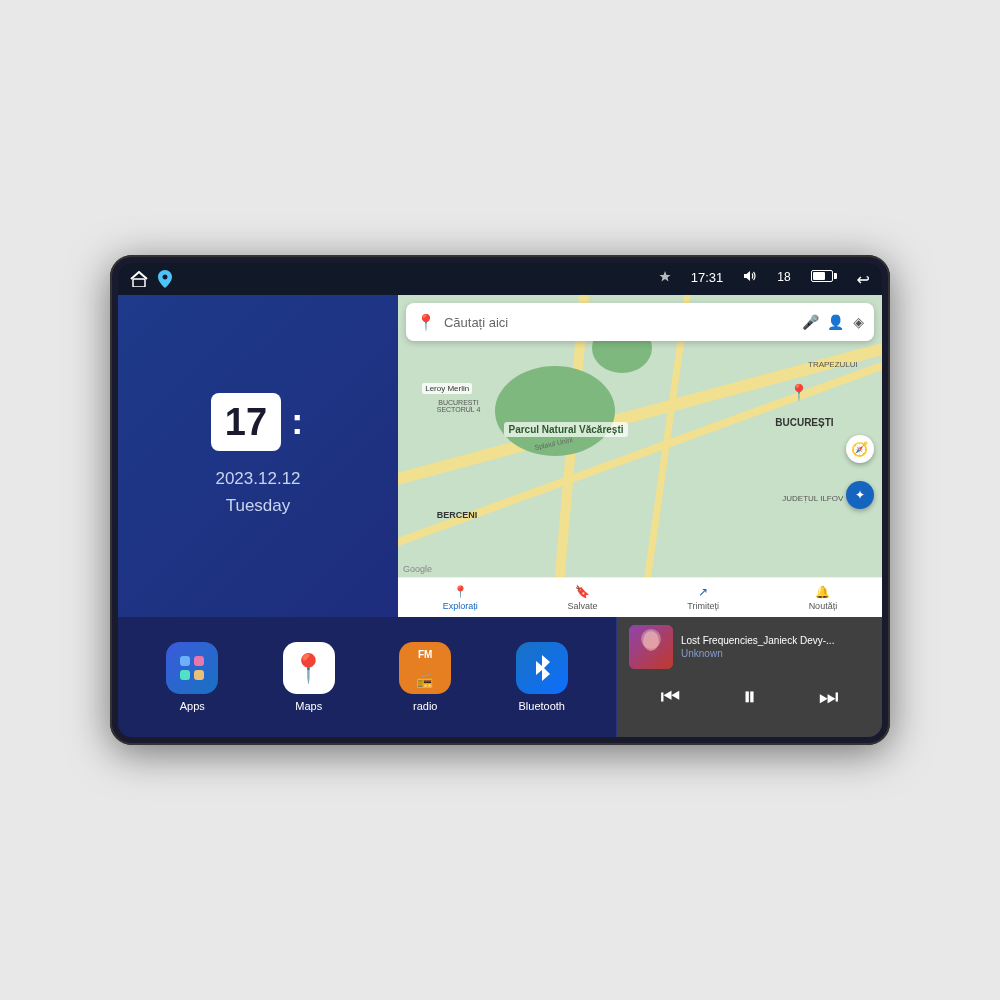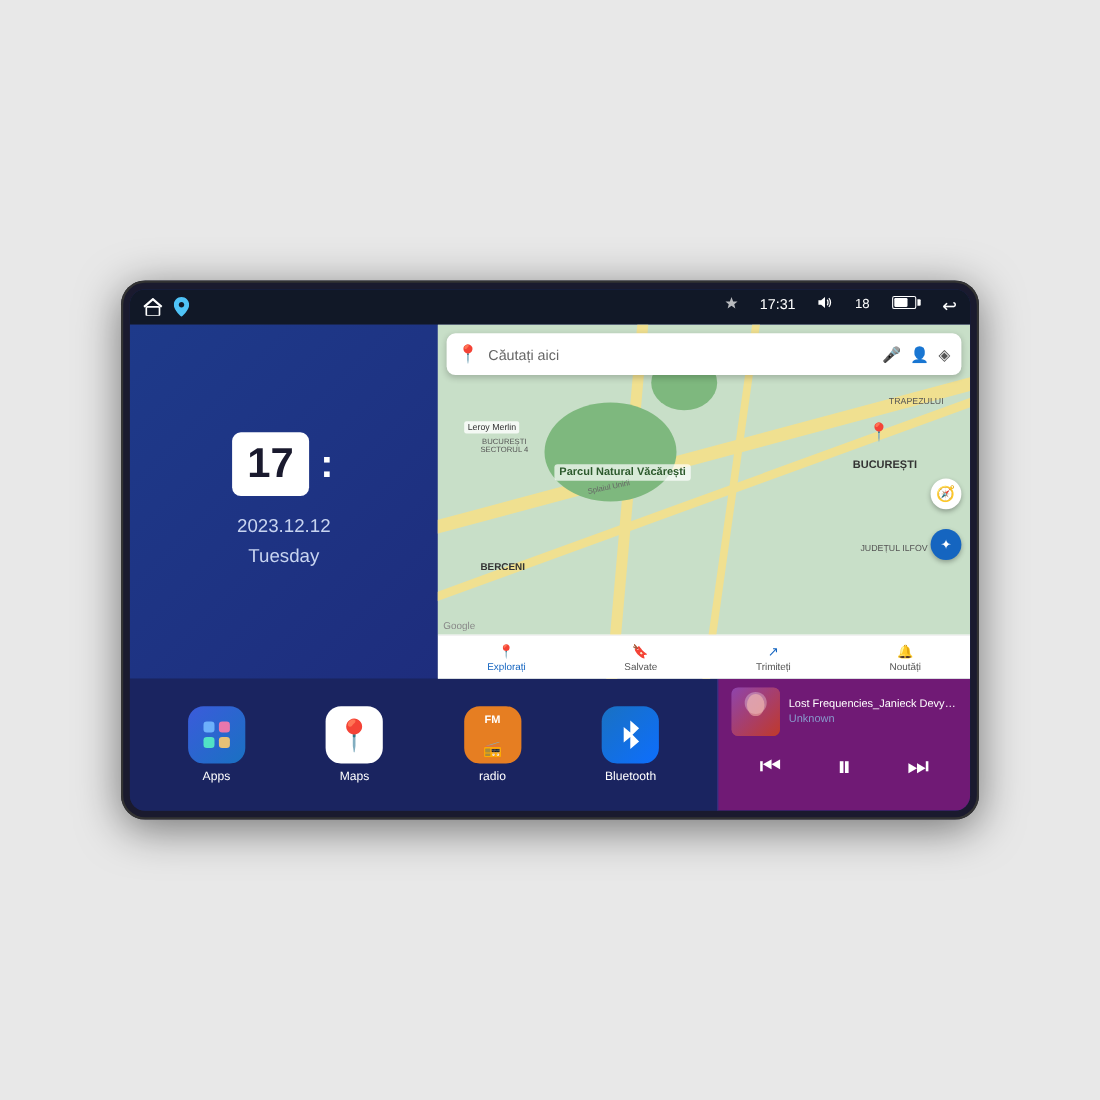--- a/index.html
+++ b/index.html
@@ -443,23 +443,23 @@
     .app-icon-bluetooth {
       background: linear-gradient(135deg, #1971c2, #0d6efd);
     }
 
     .app-icon-carlink {
       background: linear-gradient(135deg, #0f9e6e, #0ca678);
     }
 
     
     .music-panel {
-      width: 230px;
+      width: 266px;
       flex-shrink: 0;
-      background: #701a75;
+      background: #404040;
       display: flex;
       flex-direction: column;
       padding: 8px 12px;
       gap: 8px;
       border-left: 1px solid #2a3480;
     }
 
     .music-info-row {
       display: flex;
       align-items: center;

